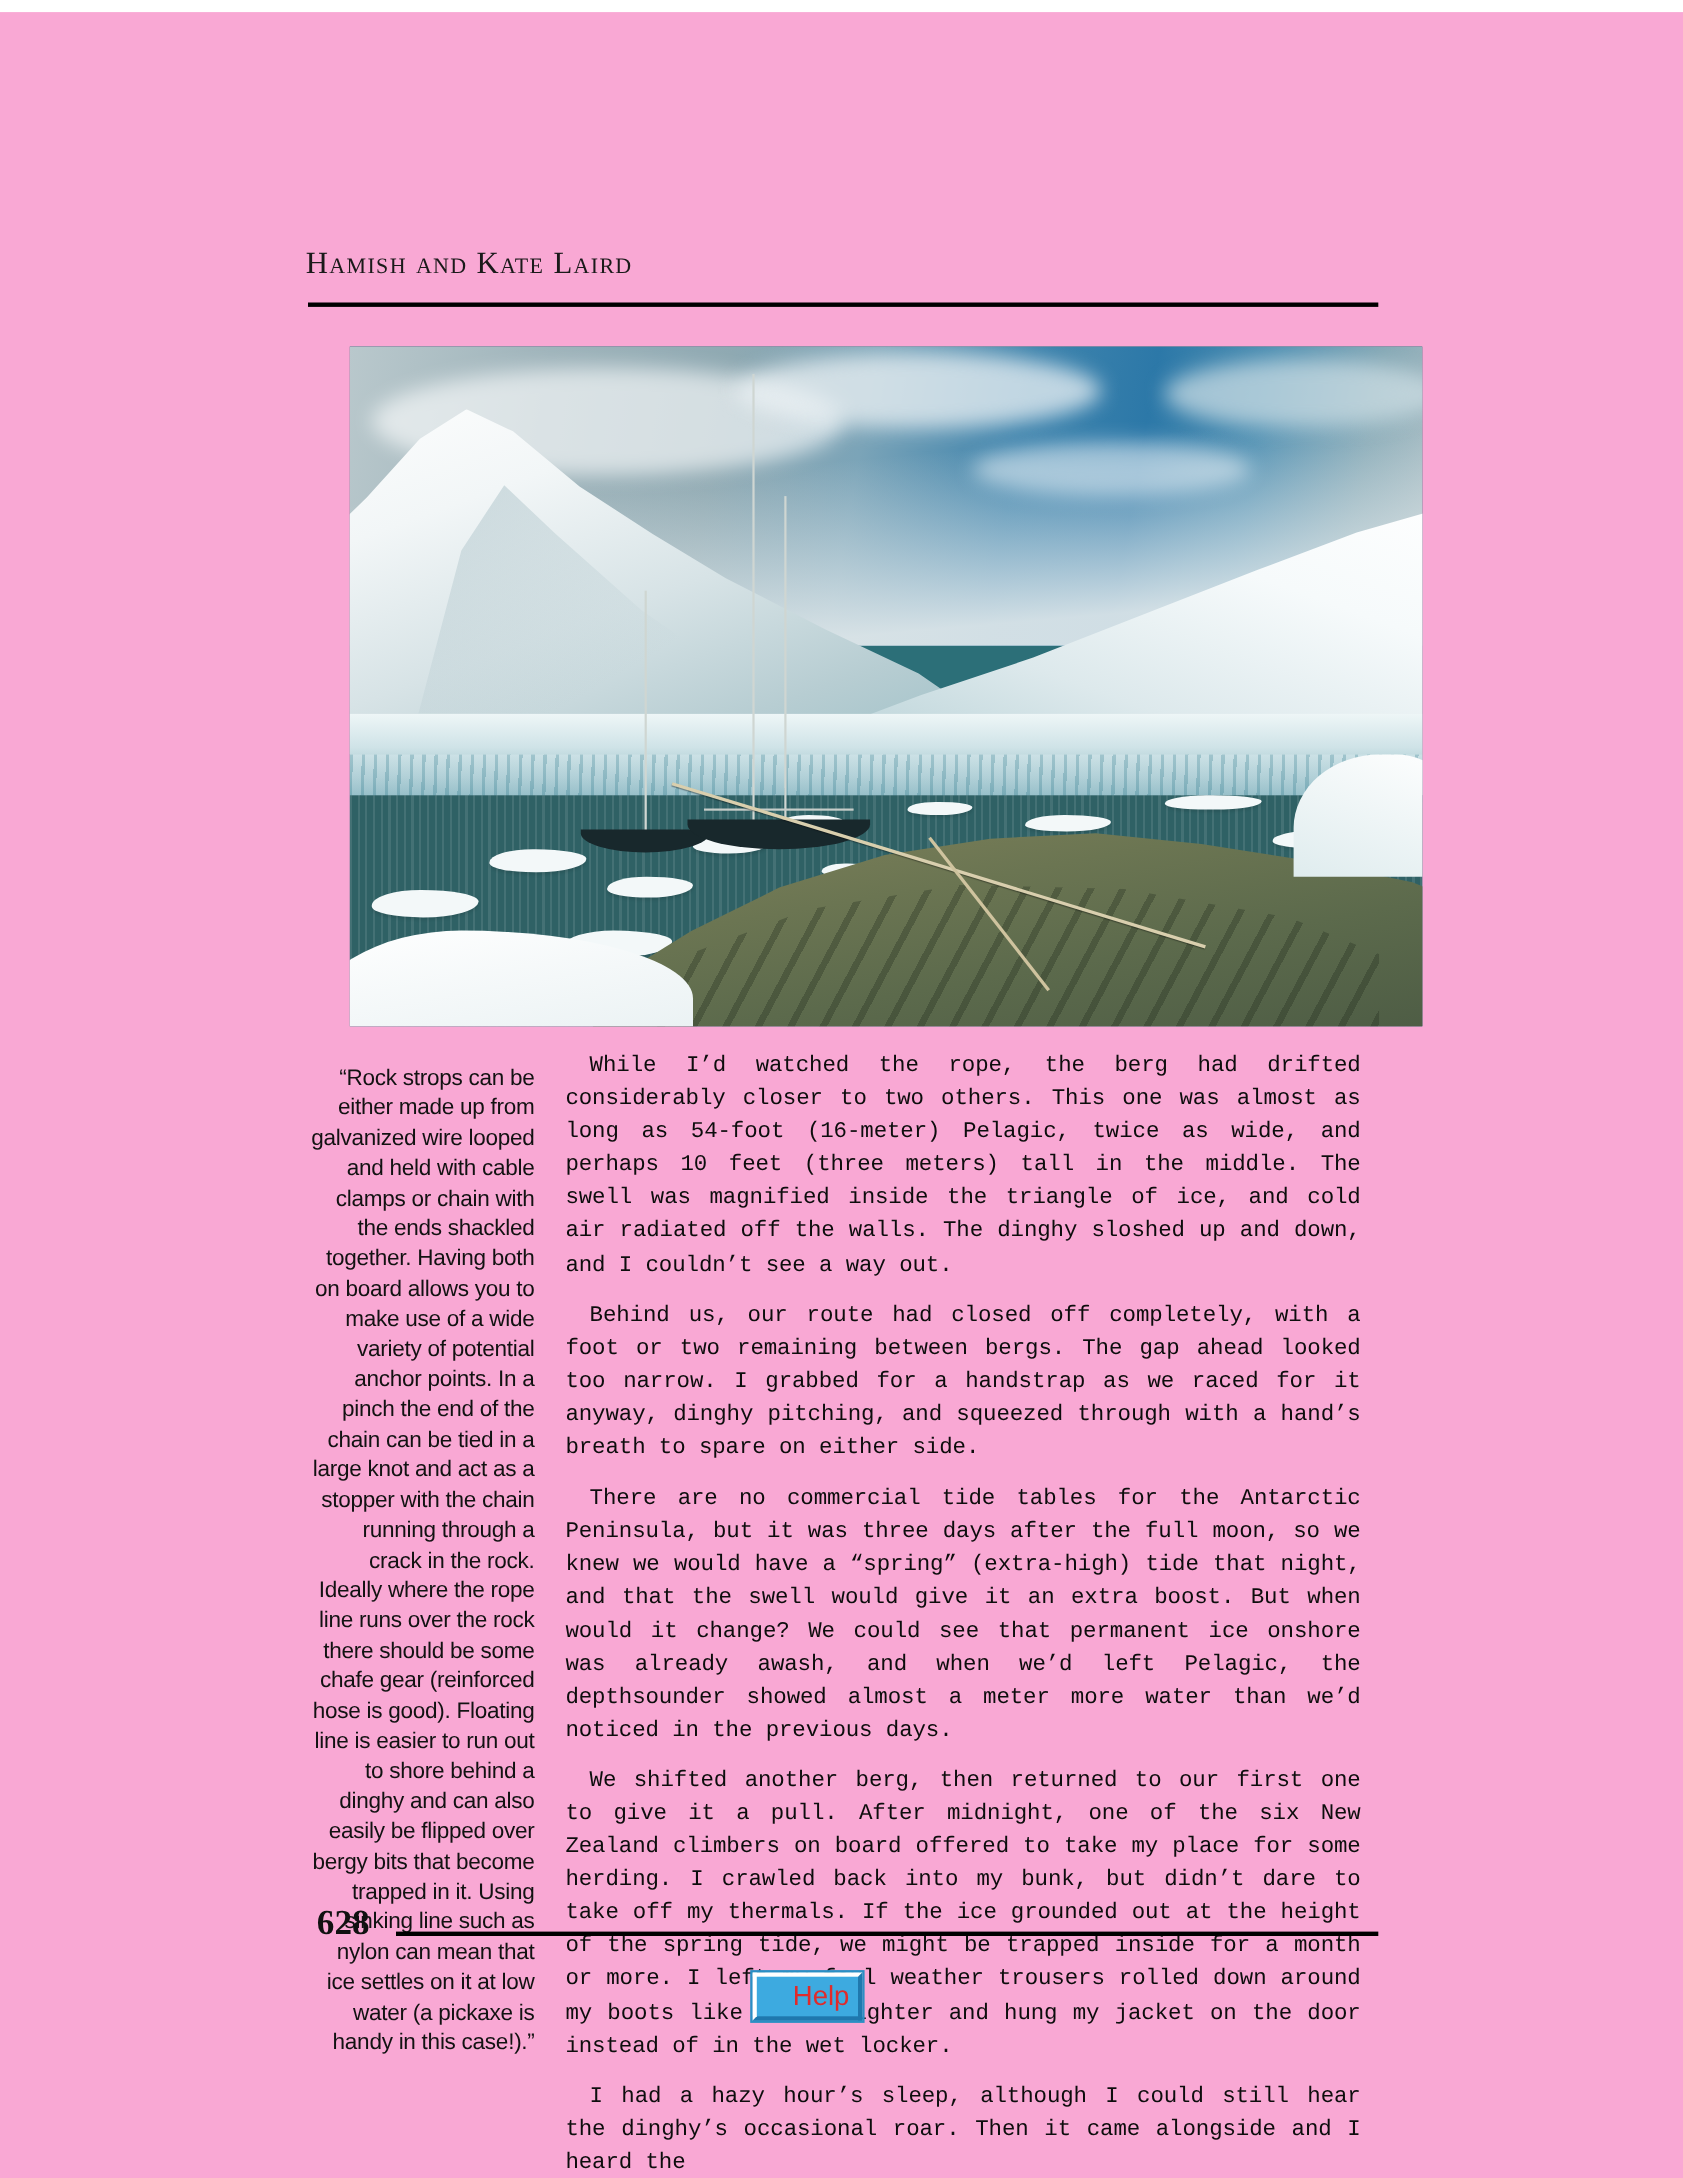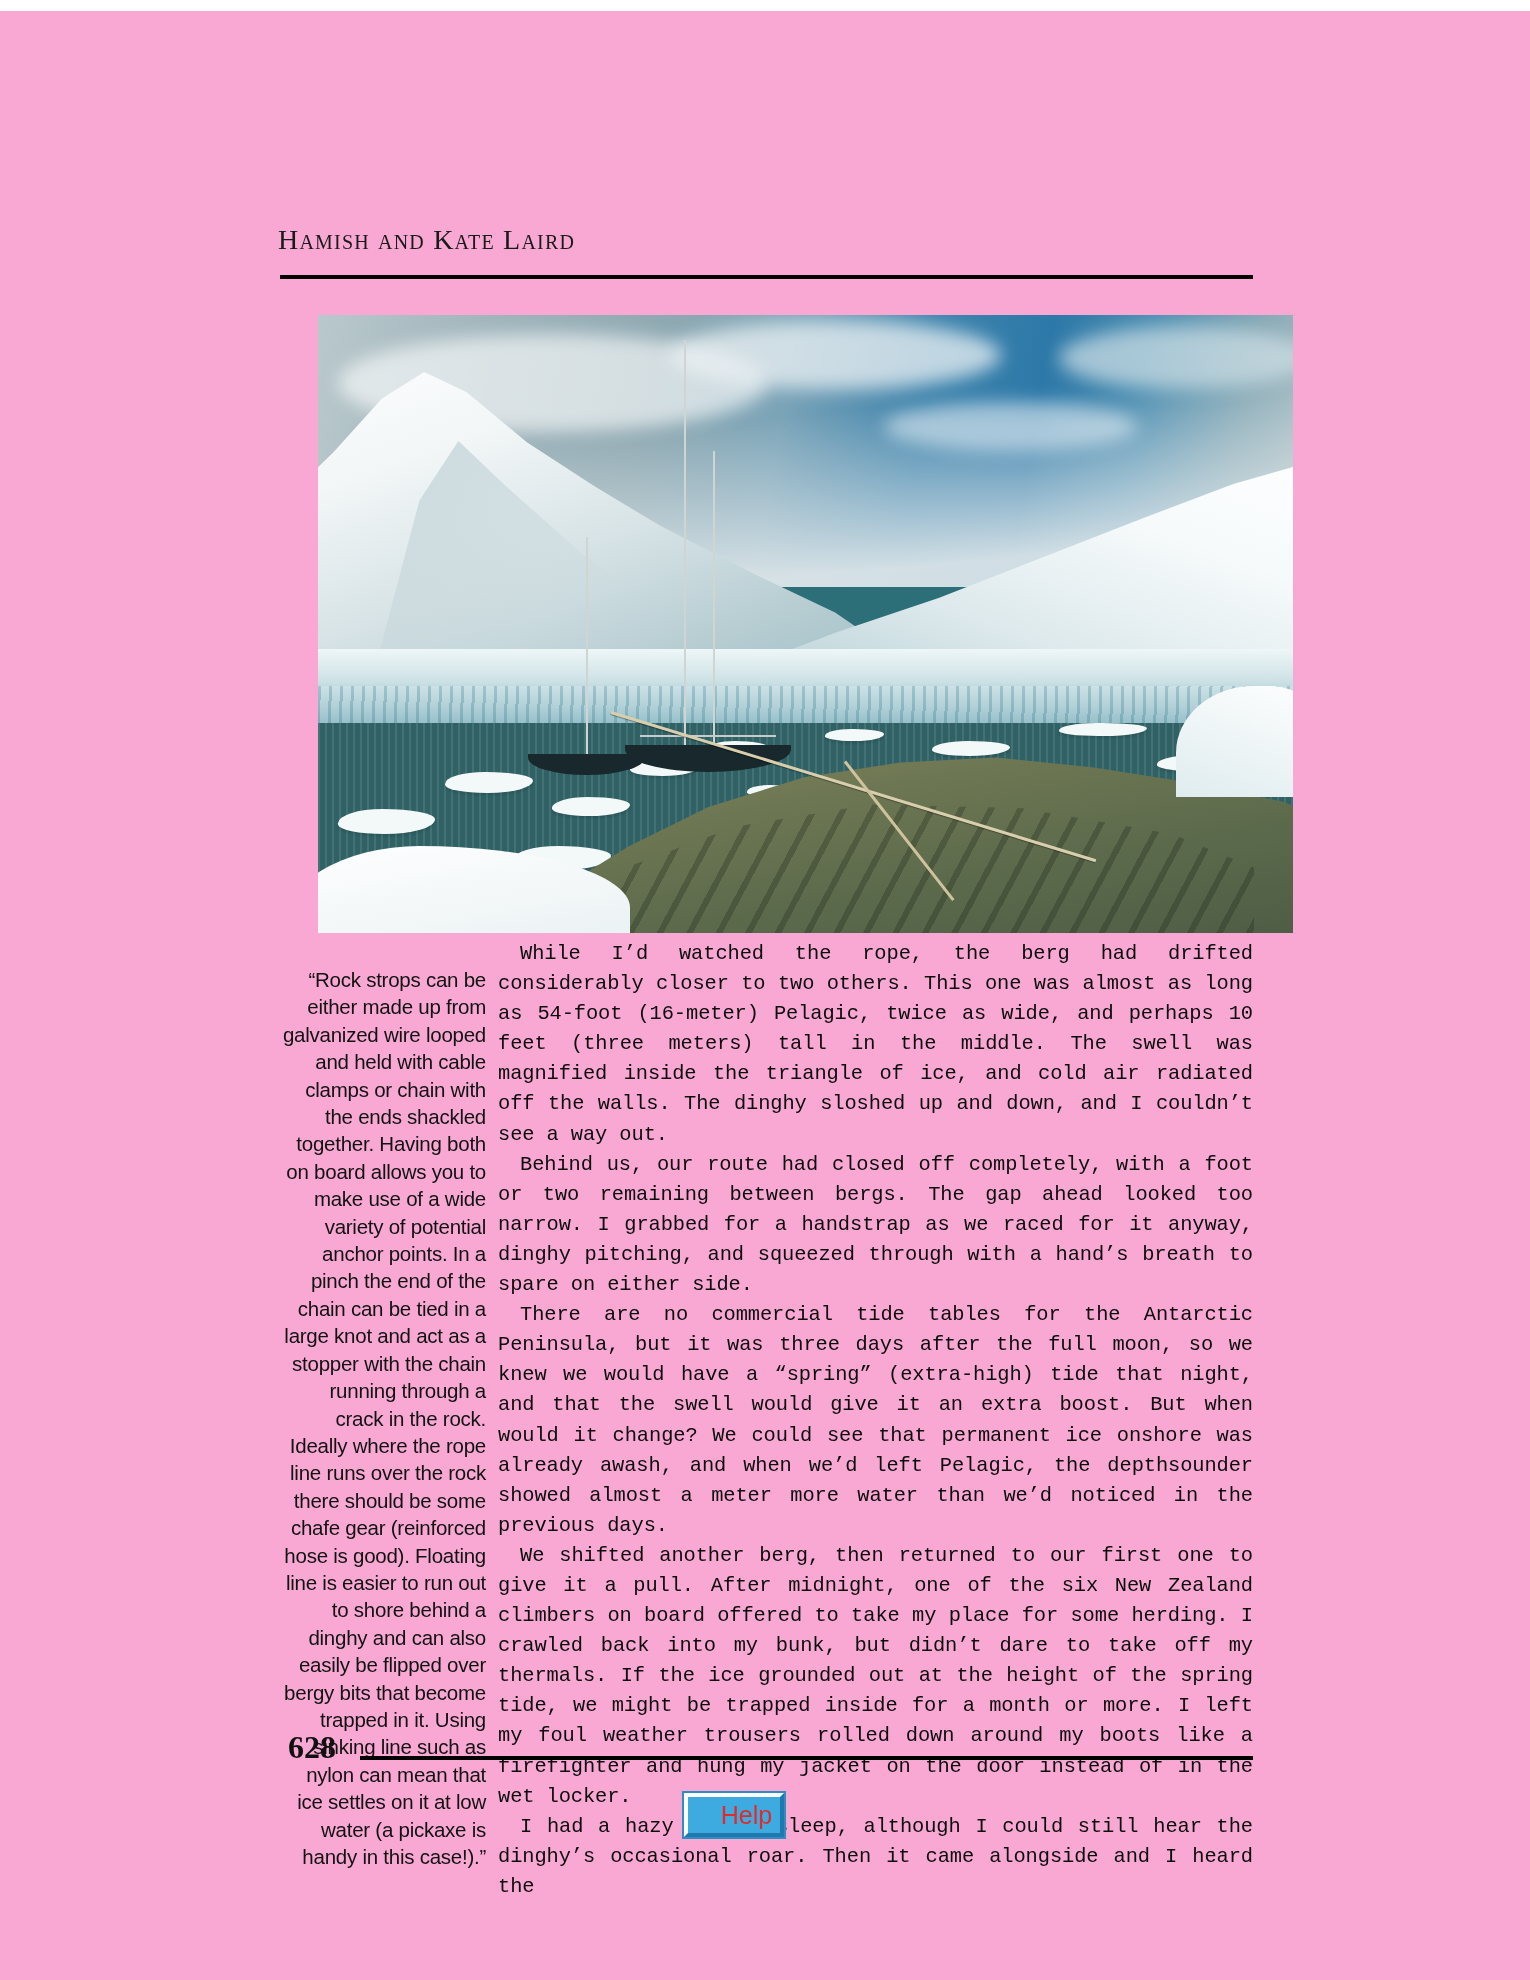--- a/index.html
+++ b/index.html
@@ -197,21 +197,21 @@
     white-space: pre-wrap;
   }
 
   #body-column {
     position: absolute;
     left: 498px;
     top: 928px;
     width: 755px;
   }
   #body-column p {
-    margin: 0;
+    margin: 16px;
     font-family: "Liberation Mono", monospace;
     font-size: 20.4px;
     line-height: 30.1px;
     color: #0d0d0d;
     text-align: justify;
     text-indent: 22px;
     letter-spacing: -0.1px;
     white-space: pre-wrap;
   }
 

